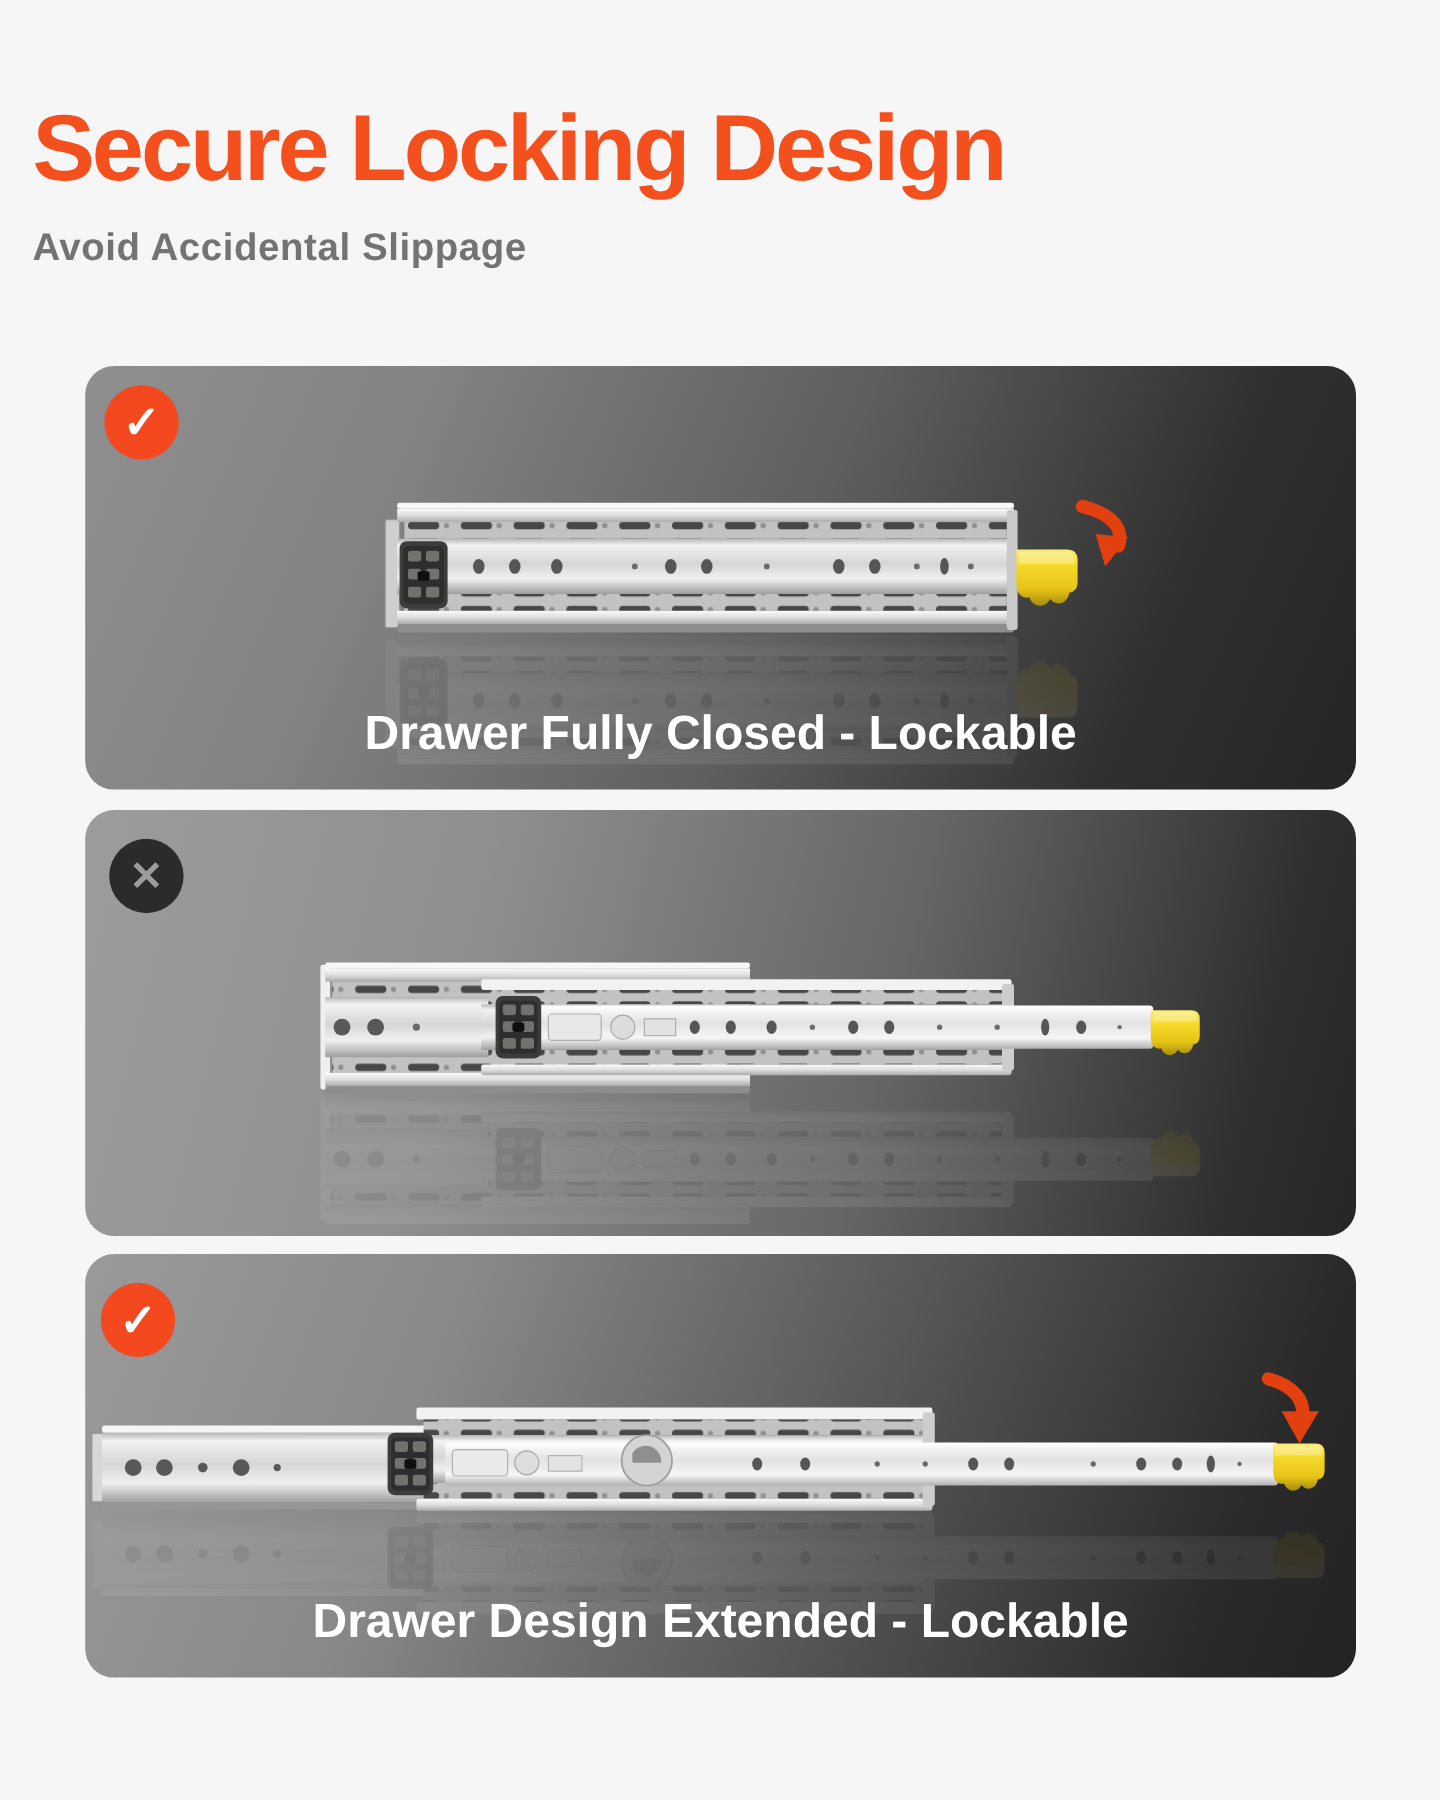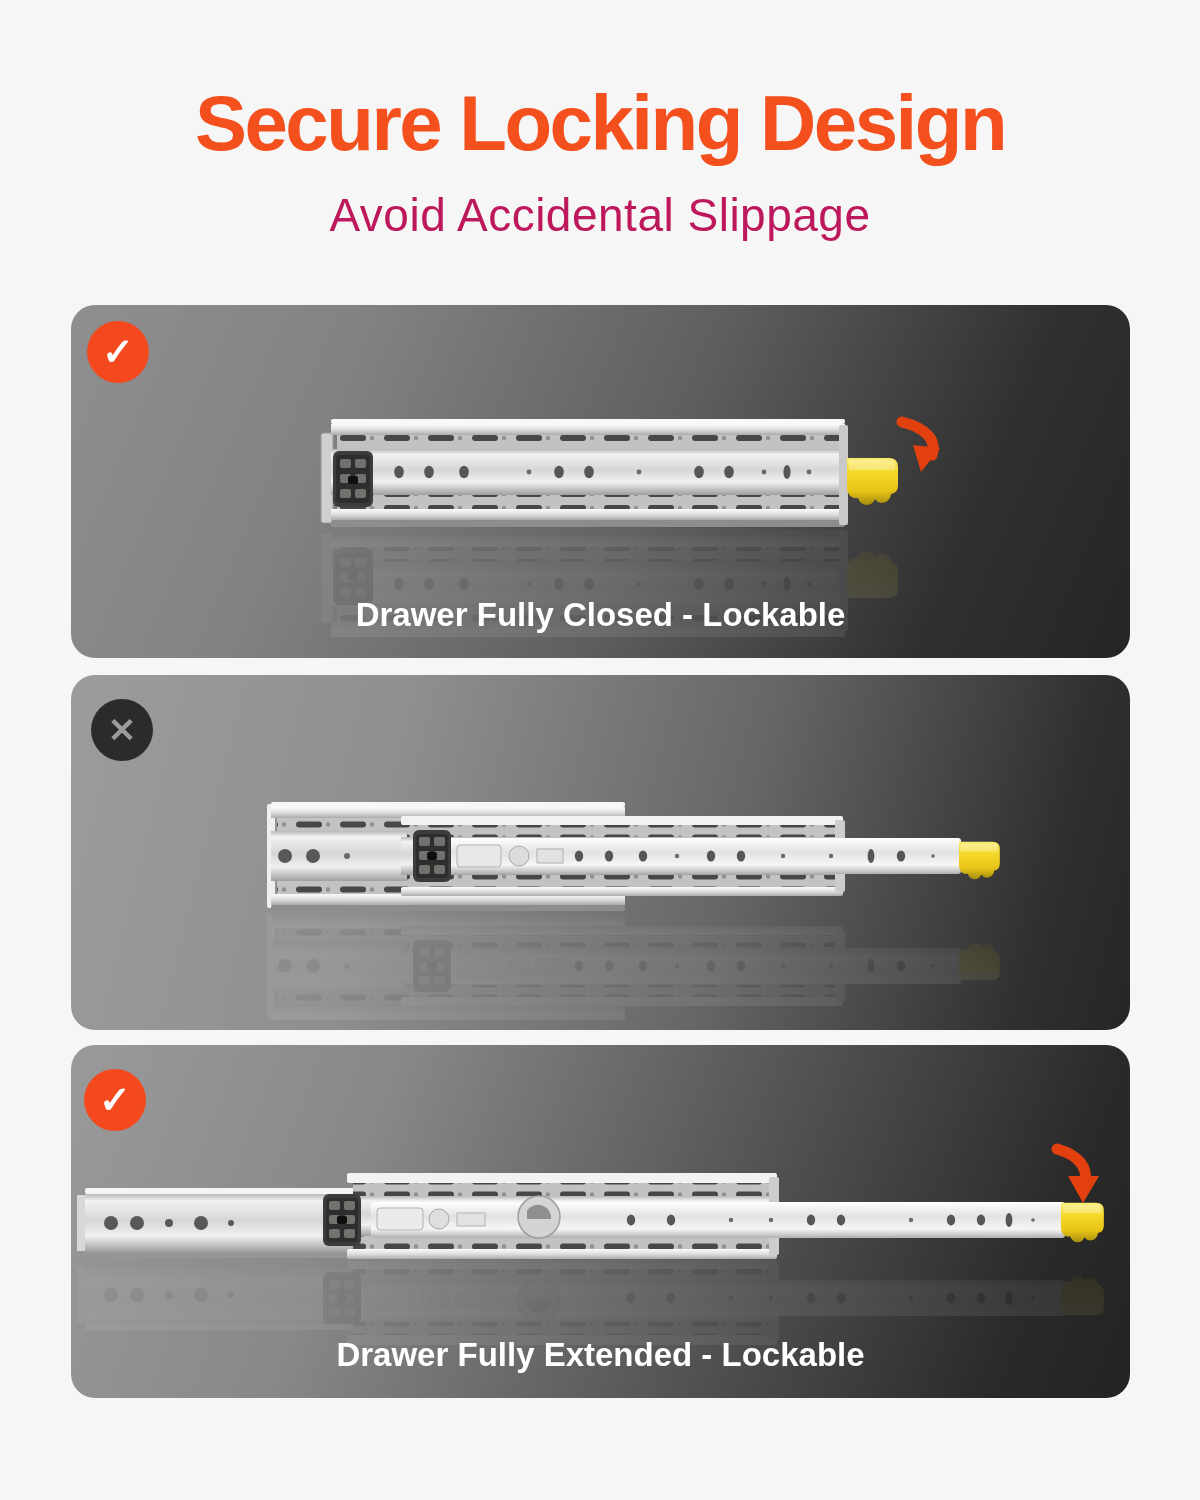--- a/index.html
+++ b/index.html
@@ -3,28 +3,28 @@
 <meta charset="utf-8">
 <style>
   * { margin:0; padding:0; box-sizing:border-box; }
   html,body { width:1200px; height:1500px; }
   body {
     background:#f6f6f6;
     font-family:"Liberation Sans", sans-serif;
     position:relative;
     overflow:hidden;
   }
-  .header { text-align:center; padding-top:84px; }
+  .header { text-align:left; padding-top:84px;padding-left:27px; }
   .title {
     font-size:78px; font-weight:700; letter-spacing:-2.5px;
     color:#f4501d; line-height:1.0;
   }
   .subtitle {
-    margin-top:26px; font-size:46px; font-weight:400;
-    color:#be185d; letter-spacing:0.5px;
+    margin-top:26px; font-size:32px; font-weight:700;
+    color:#737373; letter-spacing:0.5px;
   }
   .panel {
     position:absolute; left:71px; width:1059px; border-radius:24px;
     overflow:hidden;
   }
   .panel-1 { top:305px; height:353px;
     background:linear-gradient(113deg,#8f8f8f 0%,#828282 25%,#5e5e5e 55%,#303030 82%,#252525 100%); }
   .panel-2 { top:675px; height:355px;
     background:linear-gradient(104deg,#9c9c9c 0%,#8f8f8f 30%,#666666 62%,#2f2f2f 90%,#262626 100%); }
   .panel-3 { top:1045px; height:353px;
@@ -34,21 +34,21 @@
     display:flex; align-items:center; justify-content:center;
     font-weight:700;
   }
   .badge-check { background:#f4491f; color:#ffffff; font-size:38px; }
   .badge-x    { background:#2b2b2b; color:#9c9c9c; font-size:34px; }
   .p1 .badge { left:16px; top:16px; }
   .p2 .badge { left:20px; top:24px; }
   .p3 .badge { left:13px; top:24px; }
   .caption {
     position:absolute; bottom:24px; left:0; width:100%;
-    text-align:center; color:#ffffff; font-size:33px; font-weight:700;
+    text-align:center; color:#ffffff; font-size:40px; font-weight:700;
     letter-spacing:0px;
   }
   .slide-svg { position:absolute; left:0; top:0; width:100%; height:100%; display:block; }
 </style>
 </head>
 <body>
 
 <div class="header">
   <div class="title">Secure Locking Design</div>
   <div class="subtitle">Avoid Accidental Slippage</div>
@@ -319,14 +319,14 @@
         <path d="M2,3 H42 Q48,3 48,9 V13 H2 Z" fill="#ffffff" opacity="0.28"></path>
       </g>
     </g>
     <use href="#sg3" transform="translate(0,428) scale(1,-1)" opacity="0.08"></use>
     <g>
       <path d="M986,104 C1008,110 1017,123 1014,137" stroke="#e2400f" stroke-width="11" fill="none" stroke-linecap="round"></path>
       <polygon points="1028,131 1012,158 997,131" fill="#e2400f"></polygon>
     </g>
   </svg>
   <div class="badge badge-check">✓</div>
-  <div class="caption">Drawer Fully Extended - Lockable</div>
+  <div class="caption">Drawer Design Extended - Lockable</div>
 </div>
 
 </body></html>

